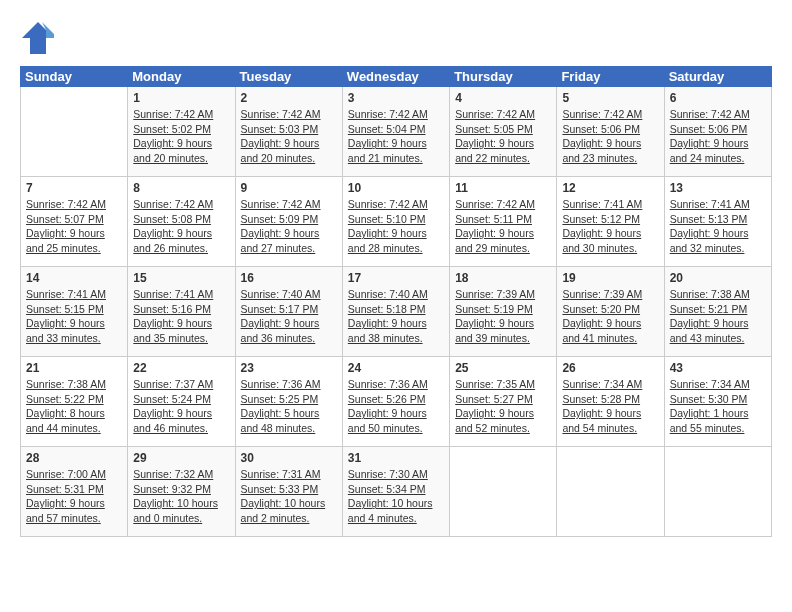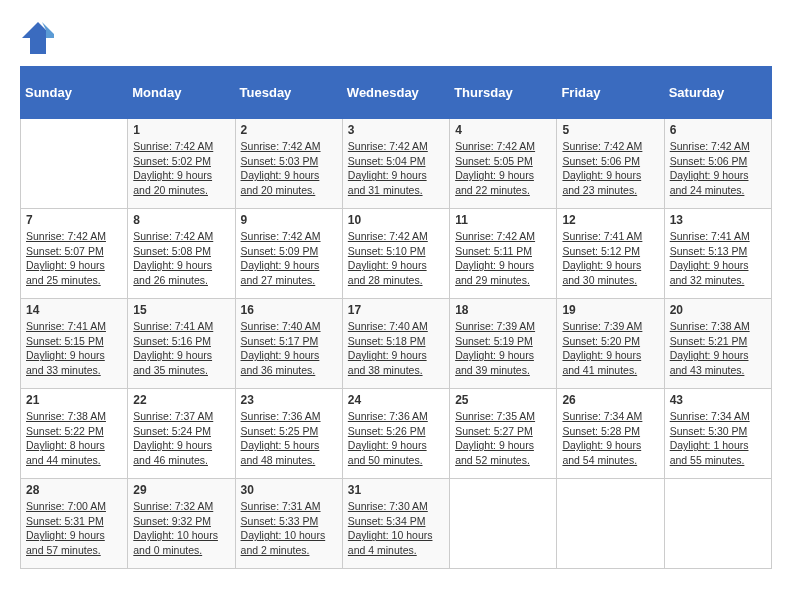--- a/index.html
+++ b/index.html
@@ -46,21 +46,21 @@
     table {
       width: 100%;
       border-collapse: collapse;
       table-layout: fixed;
     }
     thead tr th {
       background-color: #3a6bbf;
       color: #fff;
       font-size: 13px;
       font-weight: bold;
-      padding: 18px 4px;
+      padding: 2px 4px;
       text-align: left;
       border: 1px solid #3a6bbf;
     }
     tbody tr td {
       vertical-align: top;
       border: 1px solid #ccc;
       padding: 4px 5px;
       font-size: 11px;
       color: #333;
       min-height: 80px;
@@ -125,21 +125,21 @@
         <td>
           <span class="day-number">1</span>
           <div class="cell-text"><span>Sunrise: 7:42 AM</span><br><span>Sunset: 5:02 PM</span><br><span>Daylight: 9 hours and 20 minutes.</span></div>
         </td>
         <td>
           <span class="day-number">2</span>
           <div class="cell-text"><span>Sunrise: 7:42 AM</span><br><span>Sunset: 5:03 PM</span><br><span>Daylight: 9 hours and 20 minutes.</span></div>
         </td>
         <td>
           <span class="day-number">3</span>
-          <div class="cell-text"><span>Sunrise: 7:42 AM</span><br><span>Sunset: 5:04 PM</span><br><span>Daylight: 9 hours and 31 minutes.</span></div>
+          <div class="cell-text"><span>Sunrise: 7:42 AM</span><br><span>Sunset: 5:04 PM</span><br><span>Daylight: 9 hours and 21 minutes.</span></div>
         </td>
         <td>
           <span class="day-number">4</span>
           <div class="cell-text"><span>Sunrise: 7:42 AM</span><br><span>Sunset: 5:05 PM</span><br><span>Daylight: 9 hours and 22 minutes.</span></div>
         </td>
         <td>
           <span class="day-number">5</span>
           <div class="cell-text"><span>Sunrise: 7:42 AM</span><br><span>Sunset: 5:06 PM</span><br><span>Daylight: 9 hours and 23 minutes.</span></div>
         </td>
         <td>

